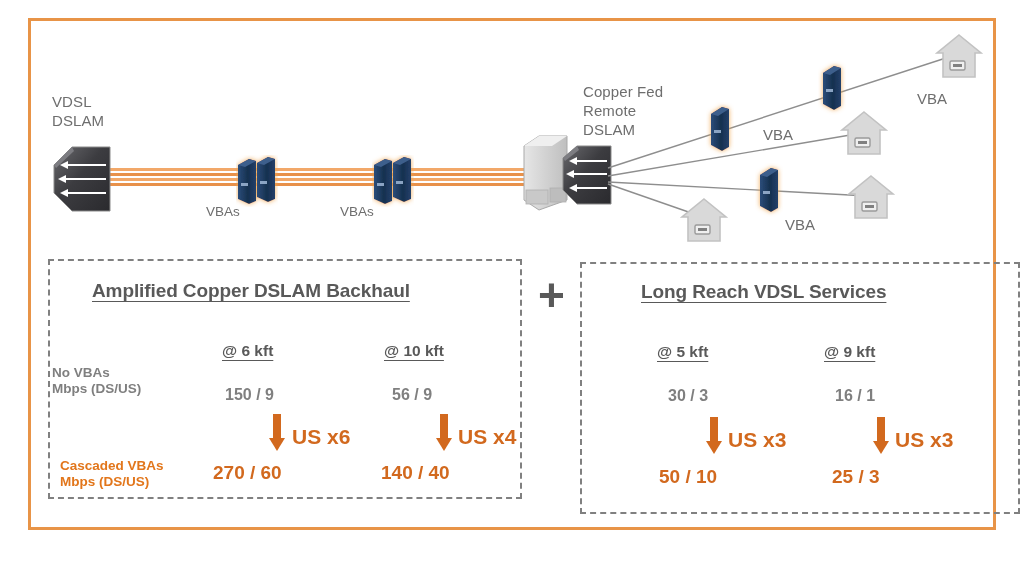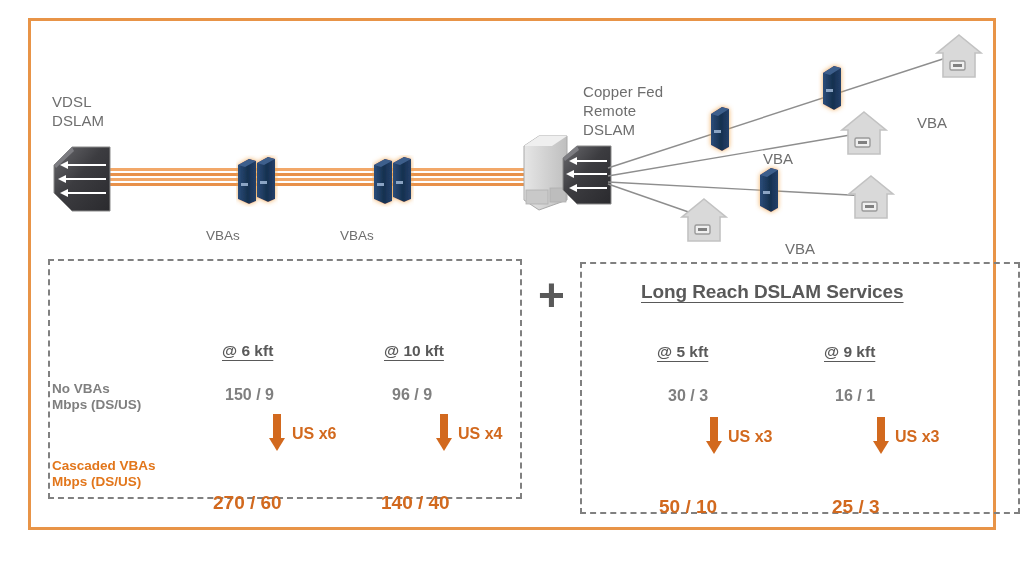--- a/index.html
+++ b/index.html
@@ -30,21 +30,20 @@
     line-height: 19px;
     white-space: pre-line;
     letter-spacing: 0.1px;
   }
   .small-label {
     position: absolute;
     color: #6E6E6E;
     font-size: 13.5px;
     line-height: 17px;
     white-space: nowrap;
-    margin-top: 24px;
   }
 
   
   .copper-bundle { position: absolute; }
   .copper-line {
     position: absolute;
     height: 3px;
     background: #F2A869;
     border-radius: 2px;
   }
@@ -89,41 +88,40 @@
     white-space: nowrap;
   }
   .row-label {
     position: absolute;
     font-size: 13.5px;
     font-weight: bold;
     line-height: 16px;
     white-space: pre-line;
   }
   .row-label.gray { color: #7F7F7F; }
-  .row-label.orange { color: #E2761B; }
+  .row-label.orange { color: #E2761B; margin-left: 8px; }
 
   .val-gray {
     position: absolute;
     color: #7F7F7F;
     font-size: 16px;
     font-weight: bold;
     white-space: nowrap;
   }
   .val-orange {
     position: absolute;
     color: #D2691E;
     font-size: 19px;
     font-weight: bold;
     white-space: nowrap;
-    margin-top: 30px;
   }
   .us-tag {
     position: absolute;
     color: #D2691E;
-    font-size: 16px;
+    font-size: 21px;
     font-weight: bold;
     white-space: nowrap;
   }
 
   .down-arrow { position: absolute; }
 
   .plus-sign {
     position: absolute;
     color: #595959;
     font-size: 46px;
@@ -339,31 +337,32 @@
       </g>
     </svg>
   </div>
 
   <div class="small-label" style="left:917px; top:90px; font-size:15px;">VBA</div>
   <div class="small-label" style="left:763px; top:126px; font-size:15px;">VBA</div>
   <div class="small-label" style="left:785px; top:216px; font-size:15px;">VBA</div>
 
   <div class="panel" style="left:48px; top:259px; width:474px; height:240px;"></div>
 
+  <div class="panel-title" style="left:92px; top:280px;">Amplified Copper DSLAM Backhaul</div>
 
   <div class="col-head" style="left:222px; top:342px;">@ 6 kft</div>
   <div class="col-head" style="left:384px; top:342px;">@ 10 kft</div>
 
-  <div class="row-label gray" style="left:52px; top:381px; width:130px;">No VBAs
+  <div class="row-label gray" style="left:52px; top:365px; width:130px;">No VBAs
 Mbps (DS/US)</div>
   <div class="row-label orange" style="left:52px; top:458px; width:140px;">Cascaded VBAs
 Mbps (DS/US)</div>
 
   <div class="val-gray" style="left:225px; top:386px;">150 /  9</div>
-  <div class="val-gray" style="left:392px; top:386px;">96 / 9</div>
+  <div class="val-gray" style="left:392px; top:386px;">56 / 9</div>
 
   <div class="val-orange" style="left:213px; top:462px;">270 / 60</div>
   <div class="val-orange" style="left:381px; top:462px;">140 / 40</div>
 
   <div class="down-arrow" style="left:268px; top:414px; width:18px; height:38px;">
     <svg width="18" height="38" viewBox="0 0 18 38">
       <rect x="5" y="0" width="8" height="25" fill="#D2691E"></rect>
       <polygon points="1,24 17,24 9,37" fill="#D2691E"></polygon>
     </svg>
   </div>
@@ -374,21 +373,21 @@
     </svg>
   </div>
 
   <div class="us-tag" style="left:292px; top:425px;">US x6</div>
   <div class="us-tag" style="left:458px; top:425px;">US x4</div>
 
   <div class="plus-sign" style="left:538px; top:272px;">+</div>
 
   <div class="panel" style="left:580px; top:262px; width:440px; height:252px;"></div>
 
-  <div class="panel-title" style="left:641px; top:281px;">Long Reach DSLAM Services</div>
+  <div class="panel-title" style="left:641px; top:281px;">Long Reach VDSL Services</div>
 
   <div class="col-head" style="left:657px; top:343px;">@ 5 kft</div>
   <div class="col-head" style="left:824px; top:343px;">@ 9 kft</div>
 
   <div class="val-gray" style="left:668px; top:387px;">30 / 3</div>
   <div class="val-gray" style="left:835px; top:387px;">16 / 1</div>
 
   <div class="val-orange" style="left:659px; top:466px;">50 / 10</div>
   <div class="val-orange" style="left:832px; top:466px;">25 / 3</div>
 

